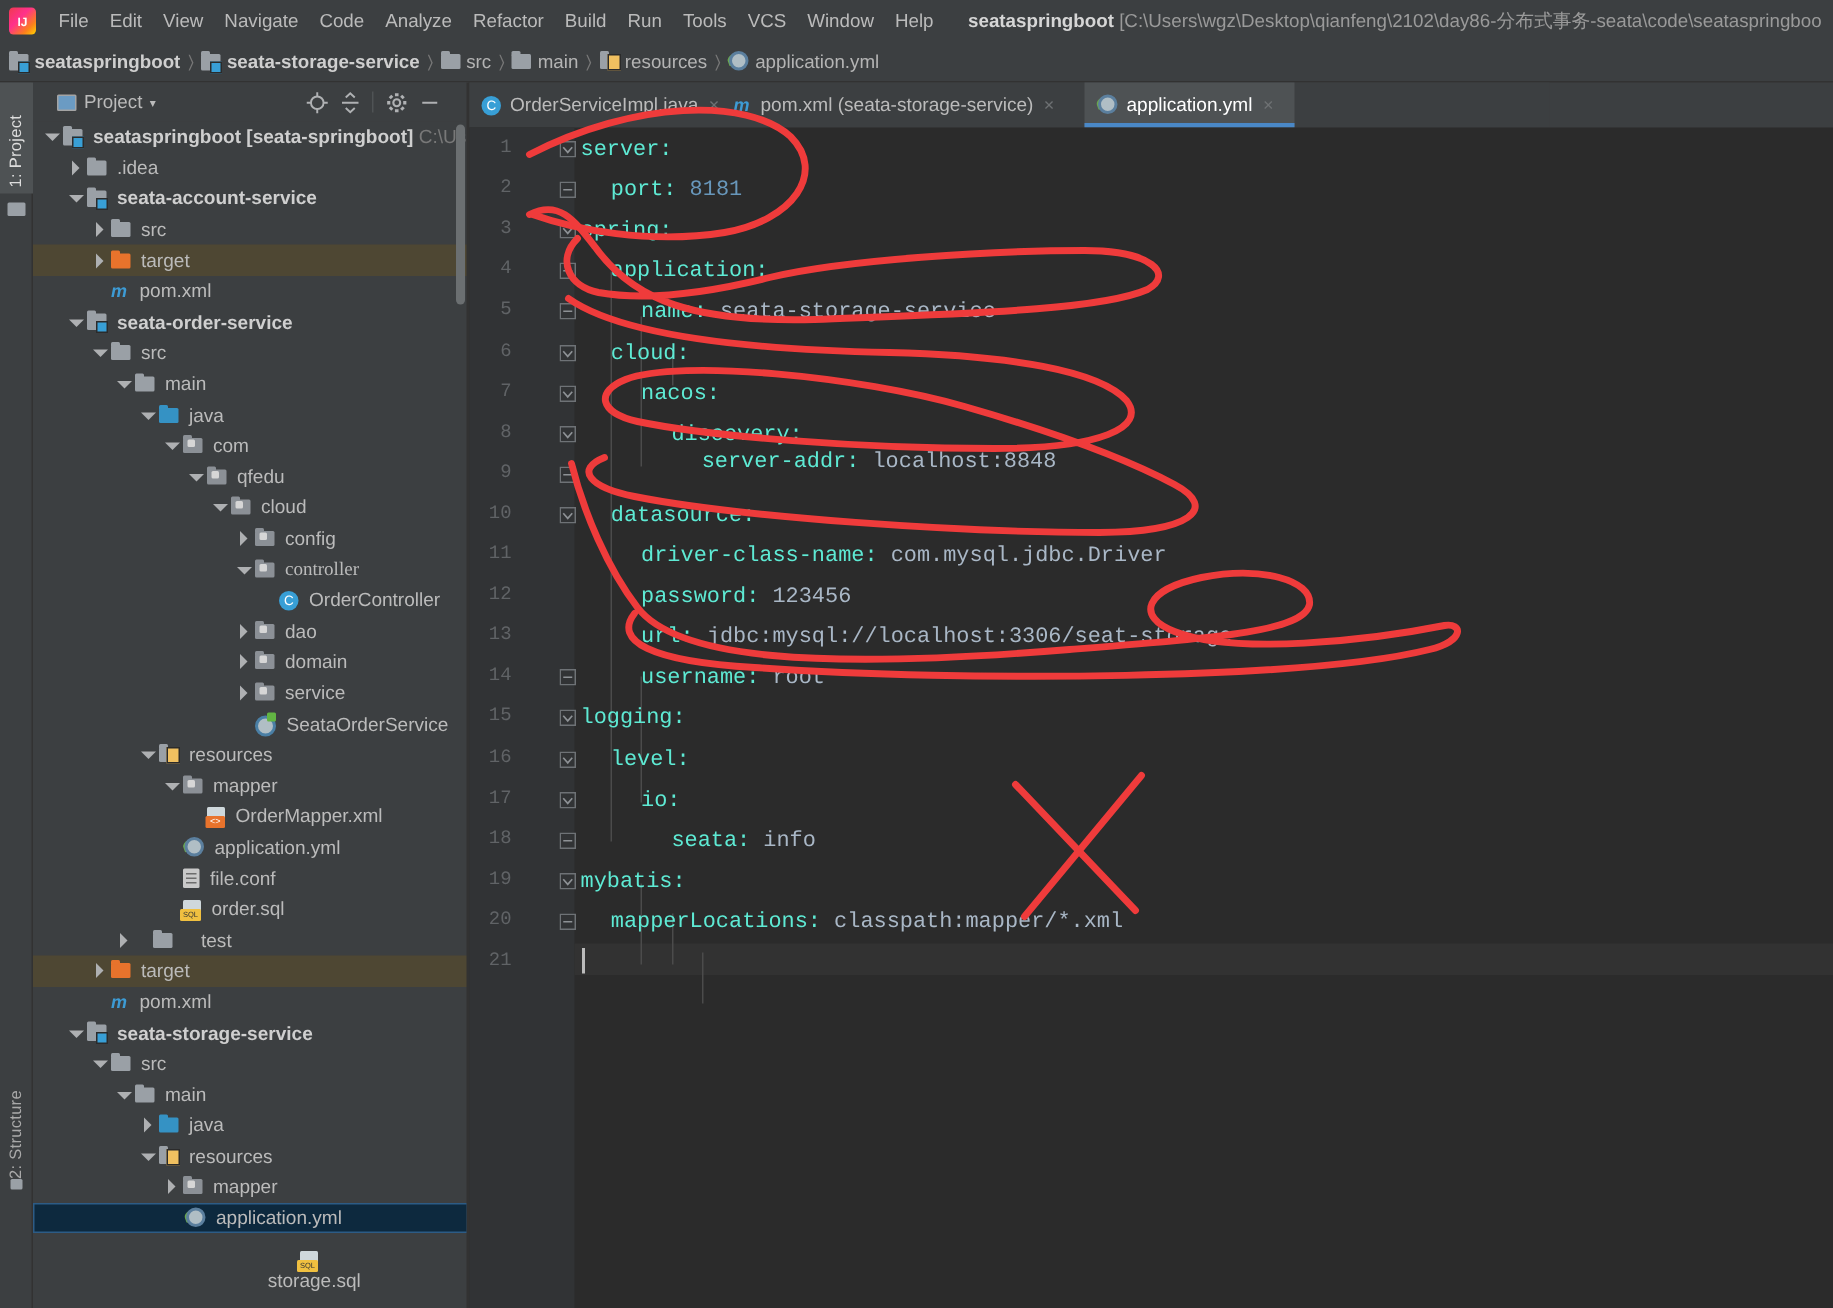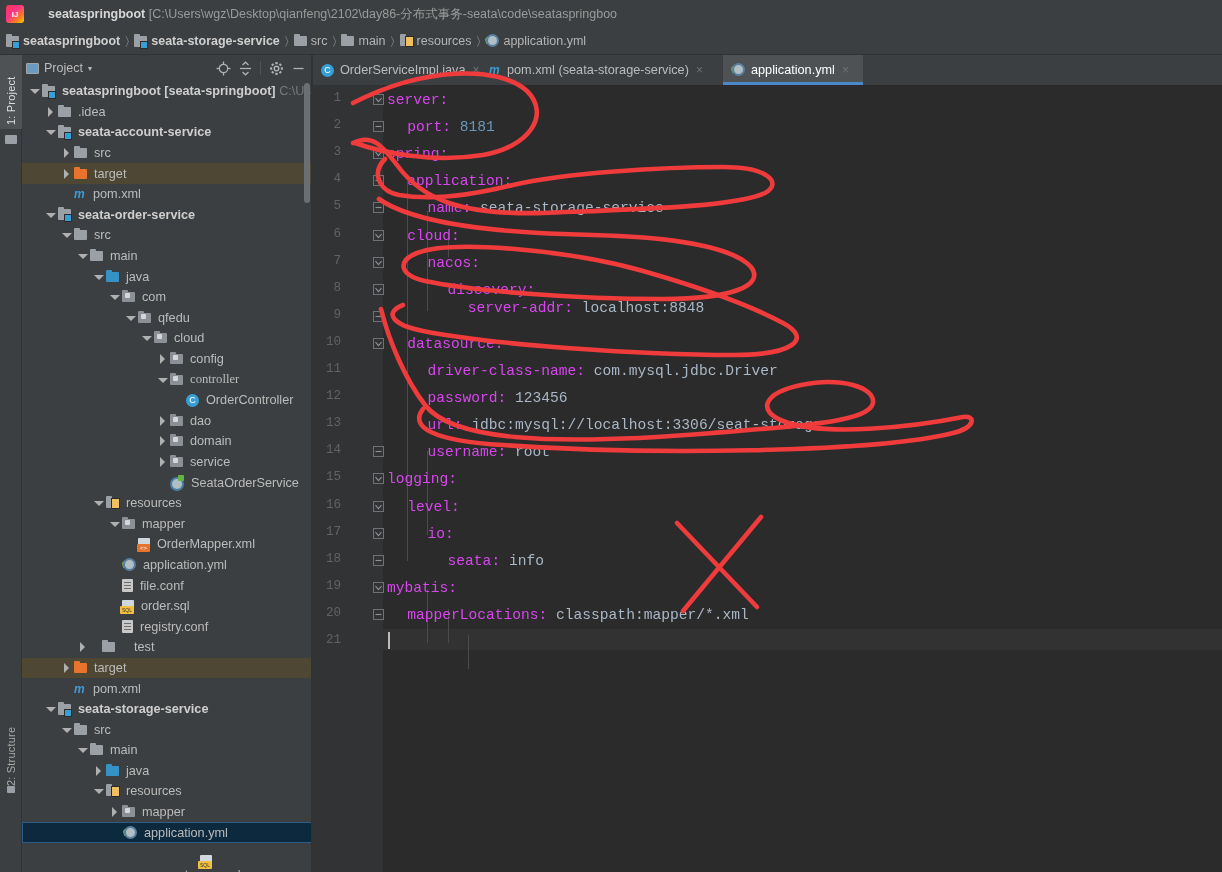--- a/index.html
+++ b/index.html
@@ -86,21 +86,21 @@
     position:absolute;left:0;width:22px;color:#a9a9a9;font-size:11px;
     writing-mode:vertical-rl;transform:rotate(180deg);
     display:flex;align-items:center;justify-content:flex-start;
     padding:4px 0;white-space:nowrap;letter-spacing:.2px;
   }
   .vtab.sel{background:#4e5254;color:#ddd;}
   .vtab .sq{display:inline-block;width:8px;height:7px;background:#9aa0a6;border-radius:1px;margin-top:5px;}
 
   
   .projpanel{position:absolute;left:22px;top:55px;width:290px;height:817px;background:#3c3f41;}
-  .proj-header{height:26px;display:flex;align-items:center;padding:0 4px;background:#3c3f41;}
+  .proj-header{height:26px;display:flex;align-items:center;padding:0 16px;background:#3c3f41;}
   .proj-title-ic{width:13px;height:11px;border:1px solid #a4a4a4;background:#6b9bc3;margin-right:5px;border-radius:1px;}
   .proj-title{color:#bbbbbb;font-size:12.5px;}
   .proj-caret{margin-left:5px;color:#bbb;font-size:8px;}
   .proj-actions{margin-left:auto;display:flex;align-items:center;gap:2px;}
   .pa{width:20px;height:20px;display:flex;align-items:center;justify-content:center;color:#afb1b3;}
   .pa svg{display:block;}
   .pa-sep{width:1px;height:14px;background:#4f5355;margin:0 3px;}
 
   .tree{position:relative;height:791px;overflow:hidden;background:#3c3f41;}
   .row{
@@ -131,36 +131,51 @@
 
   .editor{position:absolute;left:313px;top:85px;width:909px;height:787px;background:#2b2b2b;}
   .gutter{position:absolute;left:0;top:0;width:70px;height:787px;background:#313335;}
   .gutter .ln{position:absolute;right:42px;color:#606366;font-size:12.6px;
     font-family:"Liberation Mono", monospace;text-align:right;}
   .fold{position:absolute;left:60px;width:11px;height:11px;}
   .fold svg{display:block;}
   .codearea{position:absolute;left:70px;top:0;width:839px;height:787px;}
   .cline{position:absolute;left:0;white-space:pre;font-family:"Liberation Mono", monospace;
     font-size:14.6px;line-height:18px;}
-  .k{color:#d946ef;margin-top:15px;}
+  .k{color:#5eead4;margin-top:15px;}
   .v{color:#a9b7c6;}
   .n{color:#6897bb;}
   .caretline{position:absolute;left:0;right:0;height:21px;background:#323232;}
   .caret{position:absolute;width:2px;height:17px;background:#bbbbbb;}
   .indentguide{position:absolute;width:1px;background:#4b4b4b;}
 
   .annot{position:absolute;left:313px;top:55px;width:909px;height:817px;pointer-events:none;}
 </style>
 </head>
 <body>
 
 <div id="app">
 
   <div class="menubar">
     <div class="ij-logo"></div>
+    <div id="menu-items" style="display:flex;align-items:center;">
+        <div class="menu-item">File</div>
+        <div class="menu-item">Edit</div>
+        <div class="menu-item">View</div>
+        <div class="menu-item">Navigate</div>
+        <div class="menu-item">Code</div>
+        <div class="menu-item">Analyze</div>
+        <div class="menu-item">Refactor</div>
+        <div class="menu-item">Build</div>
+        <div class="menu-item">Run</div>
+        <div class="menu-item">Tools</div>
+        <div class="menu-item">VCS</div>
+        <div class="menu-item">Window</div>
+        <div class="menu-item">Help</div>
+      </div>
     <div class="win-title">
       <b>seataspringboot</b>
       <span class="path">[C:\Users\wgz\Desktop\qianfeng\2102\day86-分布式事务-seata\code\seataspringboo</span>
     </div>
   </div>
 
   <div class="crumbbar">
     <div id="crumbs" style="display:flex;align-items:center;">
         <div class="crumb bold">
           <span class="ic ic-mod"></span>
@@ -372,25 +387,20 @@
         </div>
         <div class="row" style="padding-left: 86px;">
           <span class="arrow "></span>
           <span class="ic ic-file"></span>
           <span class="lbl">file.conf</span>
         </div>
         <div class="row" style="padding-left: 86px;">
           <span class="arrow "></span>
           <span class="ic ic-sql"></span>
           <span class="lbl">order.sql</span>
-        </div>
-        <div class="row" style="padding-left: 86px;">
-          <span class="arrow "></span>
-          <span class="ic ic-file"></span>
-          <span class="lbl">registry.conf</span>
         </div>
         <div class="row" style="padding-left: 54px; gap: 12px;">
           <span class="arrow right"></span>
           <span class="ic ic-folder"></span>
           <span class="lbl">test</span>
         </div>
         <div class="row hl-target" style="padding-left: 38px;">
           <span class="arrow right"></span>
           <span class="ic ic-target"></span>
           <span class="lbl">target</span>

